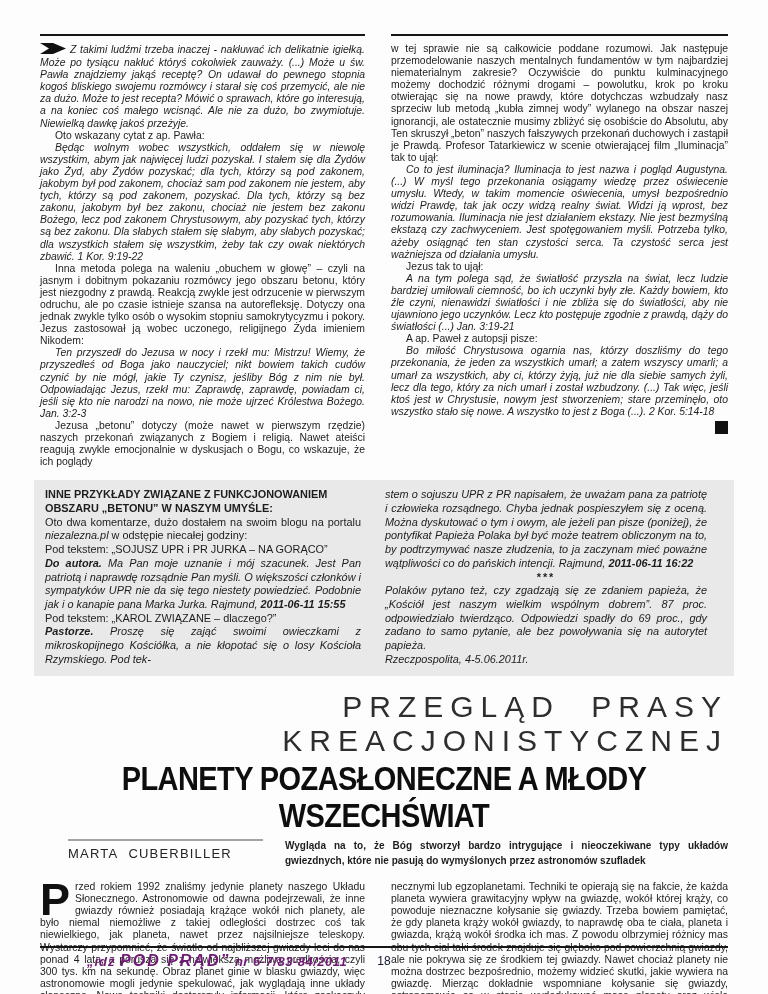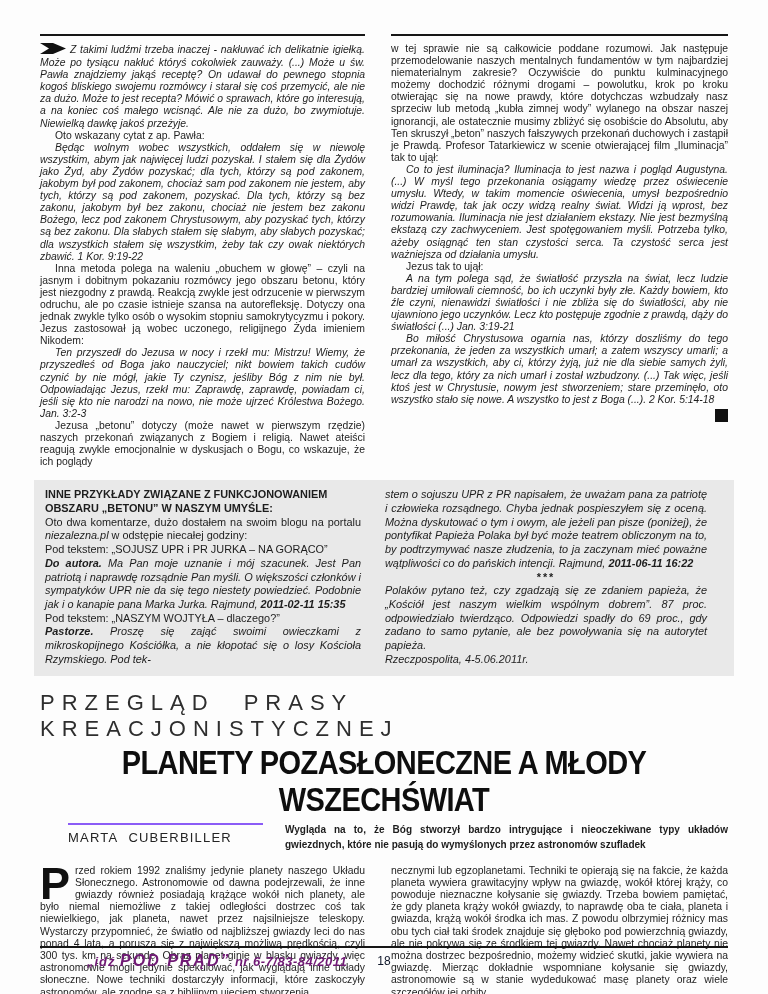--- a/index.html
+++ b/index.html
@@ -17,26 +17,26 @@
   .it{font-style:italic;}
   .arrow-wrap{display:inline-block;width:30px;vertical-align:-1px;}
   .endmark{width:13px;height:13px;background:#111;margin-left:auto;margin-top:3px;}
   .graybox{background:#e9e9e9;margin-top:12px;margin-left:-6px;margin-right:-6px;
            padding:8px 11px 10px;display:flex;gap:24px;}
   .boxL{width:316px;}
   .boxR{width:322px;}
   .graybox p{margin:0;font-size:10.9px;line-height:13.7px;text-align:justify;}
   .boxtitle{font-weight:bold;text-align:center;font-size:12.6px;line-height:15.5px;text-indent:0;}
   .stars{text-align:center !important;font-weight:bold;letter-spacing:2px;line-height:11px;}
-  .kicker{text-align:left;font-size:22px;letter-spacing:7px;word-spacing:16px;
+  .kicker{text-align:right;font-size:30px;letter-spacing:7px;word-spacing:16px;
           margin-top:14px;color:#2e2e2e;font-weight:normal;}
   .bigtitle{text-align:center;font-size:29px;font-weight:800;letter-spacing:-0.6px;
             margin-top:3px;color:#0e0e0e;transform:scaleY(1.12);transform-origin:top;}
   .byline-row{display:flex;margin-top:12px;align-items:flex-start;}
-  .author-block{width:195px;margin-left:28px;border-top:2px solid #8b5cf6;padding-top:5px;}
+  .author-block{width:195px;margin-left:28px;border-top:2px solid #a3a3a3;padding-top:5px;}
   .author{font-size:13px;letter-spacing:1.2px;word-spacing:6px;color:#242424;}
   .lead{flex:1;margin-left:22px;font-weight:bold;font-size:10px;line-height:14.6px;text-align:justify;}
   .article{display:flex;gap:26px;margin-top:12px;}
   .article p{margin:0;font-size:10.4px;line-height:12.2px;text-align:justify;}
   .dropcap{float:left;font-size:45px;line-height:34px;font-weight:bold;padding:2px 5px 0 0;color:#111;}
   .footer{position:absolute;left:40px;right:40px;bottom:24px;border-top:2px solid #161616;padding-top:4px;}
   .logo{font-style:italic;font-weight:bold;color:#701a75;white-space:nowrap;padding-left:47px;}
   .logo-prefix{font-size:13px;letter-spacing:1px;}
   .logo-main{font-size:16px;letter-spacing:2px;}
   .logo-issue{font-size:13px;letter-spacing:0.5px;}
@@ -62,33 +62,34 @@
         <p class="it ind">Będąc wolnym wobec wszystkich, oddałem się w niewolę wszystkim, abym jak najwięcej ludzi pozyskał. I stałem się dla Żydów jako Żyd, aby Żydów pozyskać; dla tych, którzy są pod zakonem, jakobym był pod zakonem, chociaż sam pod zakonem nie jestem, aby tych, którzy są pod zakonem, pozyskać. Dla tych, którzy są bez zakonu, jakobym był bez zakonu, chociaż nie jestem bez zakonu Bożego, lecz pod zakonem Chrystusowym, aby pozyskać tych, którzy są bez zakonu. Dla słabych stałem się słabym, aby słabych pozyskać; dla wszystkich stałem się wszystkim, żeby tak czy owak niektórych zbawić. 1 Kor. 9:19-22</p>
         <p class="ind">Inna metoda polega na waleniu „obuchem w głowę” – czyli na jasnym i dobitnym pokazaniu rozmówcy jego obszaru betonu, który jest niezgodny z prawdą. Reakcją zwykle jest odrzucenie w pierwszym odruchu, ale po czasie istnieje szansa na autorefleksję. Dotyczy ona jednak zwykle tylko osób o wysokim stopniu samokrytycyzmu i pokory. Jezus zastosował ją wobec uczonego, religijnego Żyda imieniem Nikodem:</p>
         <p class="it ind">Ten przyszedł do Jezusa w nocy i rzekł mu: Mistrzu! Wiemy, że przyszedłeś od Boga jako nauczyciel; nikt bowiem takich cudów czynić by nie mógł, jakie Ty czynisz, jeśliby Bóg z nim nie był. Odpowiadając Jezus, rzekł mu: Zaprawdę, zaprawdę, powiadam ci, jeśli się kto nie narodzi na nowo, nie może ujrzeć Królestwa Bożego. Jan. 3:2-3</p>
         <p class="ind">Jezusa „betonu” dotyczy (może nawet w pierwszym rzędzie) naszych przekonań związanych z Bogiem i religią. Nawet ateiści reagują zwykle emocjonalnie w dyskusjach o Bogu, co wskazuje, że ich poglądy</p>
       </div>
       <div class="colR">
         <p>w tej sprawie nie są całkowicie poddane rozumowi. Jak następuje przemodelowanie naszych mentalnych fundamentów w tym najbardziej niematerialnym zakresie? Oczywiście do punktu kulminacyjnego możemy dochodzić różnymi drogami – powolutku, krok po kroku otwierając się na nowe prawdy, które dotychczas wzbudzały nasz sprzeciw lub metodą „kubła zimnej wody” wylanego na obszar naszej ignorancji, ale ostatecznie musimy zbliżyć się osobiście do Absolutu, aby Ten skruszył „beton” naszych fałszywych przekonań duchowych i zastąpił je Prawdą. Profesor Tatarkiewicz w scenie otwierającej film „Iluminacja” tak to ujął:</p>
         <p class="it ind">Co to jest iluminacja? Iluminacja to jest nazwa i pogląd Augustyna. (...) W myśl tego przekonania osiągamy wiedzę przez oświecenie umysłu. Wtedy, w takim momencie oświecenia, umysł bezpośrednio widzi Prawdę, tak jak oczy widzą realny świat. Widzi ją wprost, bez rozumowania. Iluminacja nie jest działaniem ekstazy. Nie jest bezmyślną ekstazą czy zachwyceniem. Jest spotęgowaniem myśli. Potrzeba tylko, ażeby osiągnąć ten stan czystości serca. Ta czystość serca jest ważniejsza od działania umysłu.</p>
         <p class="ind">Jezus tak to ujął:</p>
         <p class="it ind">A na tym polega sąd, że światłość przyszła na świat, lecz ludzie bardziej umiłowali ciemność, bo ich uczynki były złe. Każdy bowiem, kto źle czyni, nienawidzi światłości i nie zbliża się do światłości, aby nie ujawniono jego uczynków. Lecz kto postępuje zgodnie z prawdą, dąży do światłości (...) Jan. 3:19-21</p>
+        <p class="ind">A ap. Paweł z autopsji pisze:</p>
         <p class="it ind">Bo miłość Chrystusowa ogarnia nas, którzy doszliśmy do tego przekonania, że jeden za wszystkich umarł; a zatem wszyscy umarli; a umarł za wszystkich, aby ci, którzy żyją, już nie dla siebie samych żyli, lecz dla tego, który za nich umarł i został wzbudzony. (...) Tak więc, jeśli ktoś jest w Chrystusie, nowym jest stworzeniem; stare przeminęło, oto wszystko stało się nowe. A wszystko to jest z Boga (...). 2 Kor. 5:14-18</p>
         <div class="endmark"></div>
       </div>
     </div>
 
     <div class="graybox">
       <div class="boxL">
         <p class="boxtitle">INNE PRZYKŁADY ZWIĄZANE Z FUNKCJONOWANIEM</p>
         <p class="boxtitle">OBSZARU „BETONU” W NASZYM UMYŚLE:</p>
         <p><span>Oto dwa komentarze, dużo dostałem na swoim blogu na portalu </span><i>niezalezna.pl</i><span> w odstępie niecałej godziny:</span></p>
         <p>Pod tekstem: „SOJUSZ UPR i PR JURKA – NA GORĄCO”</p>
-        <p class="it"><b>Do autora.</b><span> Ma Pan moje uznanie i mój szacunek. Jest Pan patriotą i naprawdę rozsądnie Pan myśli. O większości członków i sympatyków UPR nie da się tego niestety powiedzieć. Podobnie jak i o kanapie pana Marka Jurka. Rajmund, </span><b>2011-02-11 15:35</b></p>
-        <p>Pod tekstem: „NASZYM WOJTYŁA – dlaczego?”</p>
+        <p class="it"><b>Do autora.</b><span> Ma Pan moje uznanie i mój szacunek. Jest Pan patriotą i naprawdę rozsądnie Pan myśli. O większości członków i sympatyków UPR nie da się tego niestety powiedzieć. Podobnie jak i o kanapie pana Marka Jurka. Rajmund, </span><b>2011-06-11 15:55</b></p>
+        <p>Pod tekstem: „KAROL ZWIĄZANE – dlaczego?”</p>
         <p class="it"><b>Pastorze.</b><span> Proszę się zająć swoimi owieczkami z mikroskopijnego Kościółka, a nie kłopotać się o losy Kościoła Rzymskiego. Pod tek-</span></p>
       </div>
       <div class="boxR">
         <p class="it"><span>stem o sojuszu UPR z PR napisałem, że uważam pana za patriotę i człowieka rozsądnego. Chyba jednak pospieszyłem się z oceną. Można dyskutować o tym i owym, ale jeżeli pan pisze (poniżej), że pontyfikat Papieża Polaka był być może teatrem obliczonym na to, by podtrzymywać nasze złudzenia, to ja zaczynam mieć poważne wątpliwości co do pańskich intencji. Rajmund, </span><b>2011-06-11 16:22</b></p>
         <p class="stars">***</p>
         <p class="it">Polaków pytano też, czy zgadzają się ze zdaniem papieża, że „Kościół jest naszym wielkim wspólnym dobrem”. 87 proc. odpowiedziało twierdząco. Odpowiedzi spadły do 69 proc., gdy zadano to samo pytanie, ale bez powoływania się na autorytet papieża.</p>
         <p class="it">Rzeczpospolita, 4-5.06.2011r.</p>
       </div>
     </div>
 

